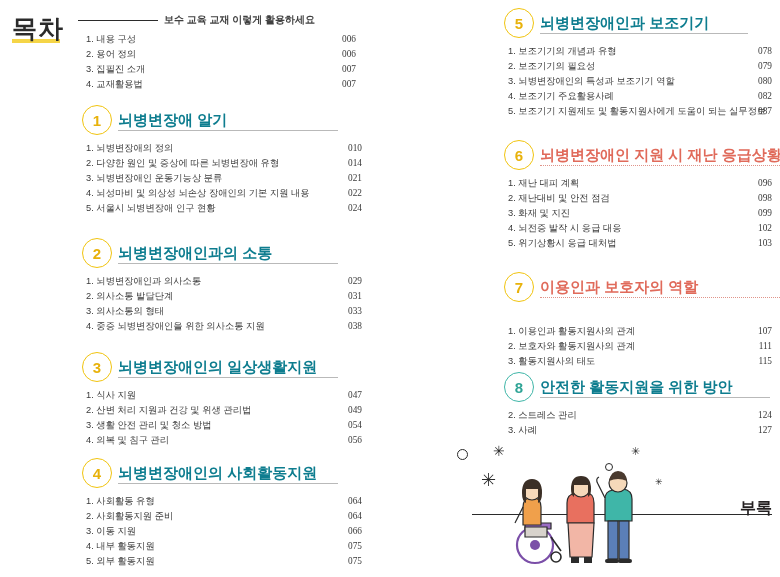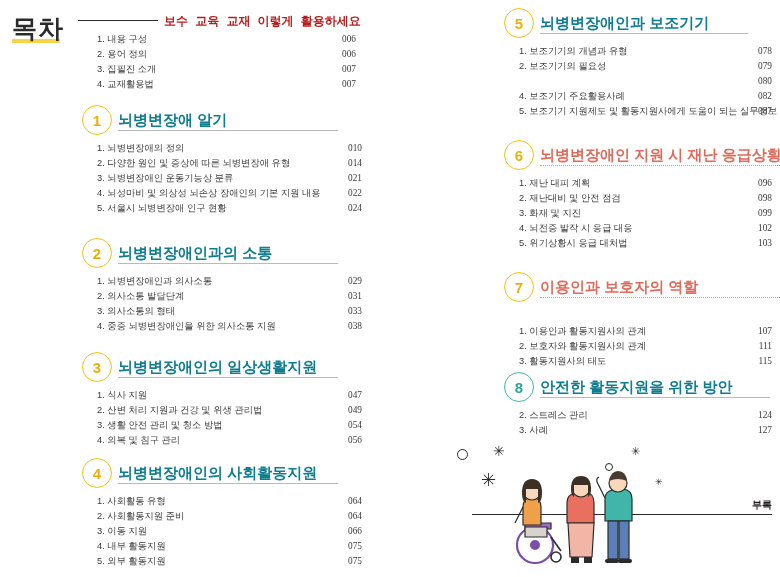--- a/index.html
+++ b/index.html
@@ -46,46 +46,45 @@
   .sec-title.coral{color:#e06a5a;}
   .sec-rule{
     position:absolute;left:36px;top:25px;height:1px;background:#b9b9b9;
   }
   .sec-rule.dotted{background:none;border-top:1px dotted #e0948a;}
 
   
   .intro-head{position:absolute;}
   .intro-rule{position:absolute;height:1px;background:#2b2b2b;}
   .intro-title{
-    position:absolute;font-size:12px;font-weight:bold;color:#b91c1c;
+    position:absolute;font-size:10px;font-weight:bold;color:#404040;
     white-space:nowrap;
-    font-family:Liberation Mono, monospace;
   }
 
   
   .entries{position:absolute;left:40px;right:8px;}
   .entry{
     position:relative;
     font-size:9.3px;color:#3a3a3a;
     height:15px;line-height:15px;
     white-space:nowrap;
   }
-  .entry .lbl{display:inline-block;margin-left:11px;}
+  .entry .lbl{display:inline-block;}
   .entry .pg{position:absolute;right:0;top:0;color:#3a3a3a;font-family:Liberation Serif, serif;}
 
   
   .col-right .entry .pg{right:0;text-align:center;}
 
   
   .appendix{
     position:absolute;right:8px;bottom:62px;width:300px;
   }
   .appendix .line{height:1px;background:#2b2b2b;width:100%;}
   .appendix .word{
-    position:absolute;right:0;top:-16px;font-size:10px;font-weight:bold;color:#231f20;
+    position:absolute;right:0;top:-16px;font-size:16px;font-weight:bold;color:#231f20;
   }
 
   
   .illus{position:absolute;left:455px;bottom:6px;width:230px;height:130px;}
   .spark{position:absolute;color:#2b2b2b;}
   .dot{position:absolute;border:1.4px solid #2b2b2b;border-radius:50%;}
 </style>
 </head>
 <body>
 
@@ -246,20 +245,21 @@
       <div class="entries" style="left:4px;top:36px;width:264px;">
         <div class="entry">
           <span class="lbl">1. 보조기기의 개념과 유형</span>
           <span class="pg">078</span>
         </div>
         <div class="entry">
           <span class="lbl">2. 보조기기의 필요성</span>
           <span class="pg">079</span>
         </div>
         <div class="entry">
+          <span class="lbl">3. 뇌병변장애인의 특성과 보조기기 역할</span>
           <span class="pg">080</span>
         </div>
         <div class="entry">
           <span class="lbl">4. 보조기기 주요활용사례</span>
           <span class="pg">082</span>
         </div>
         <div class="entry">
           <span class="lbl">5. 보조기기 지원제도 및 활동지원사에게 도움이 되는 실무정보</span>
           <span class="pg">087</span>
         </div>

